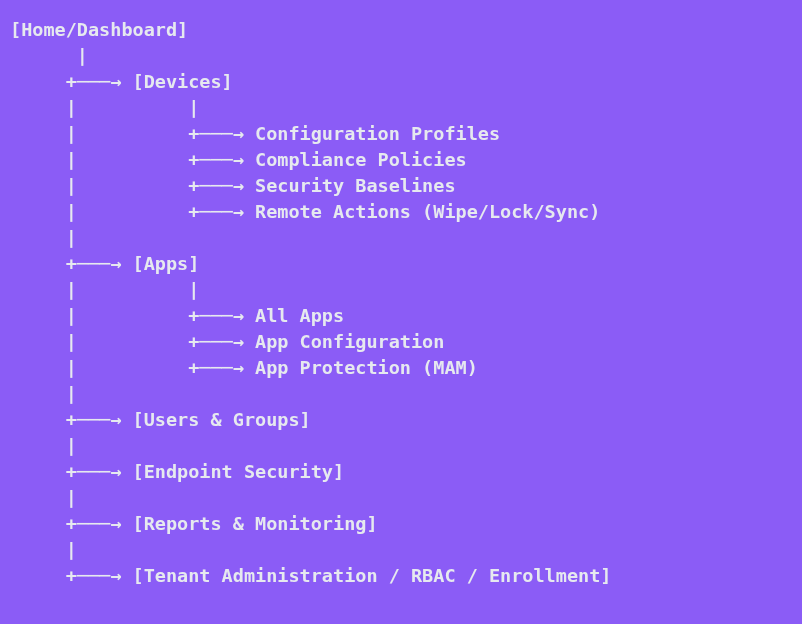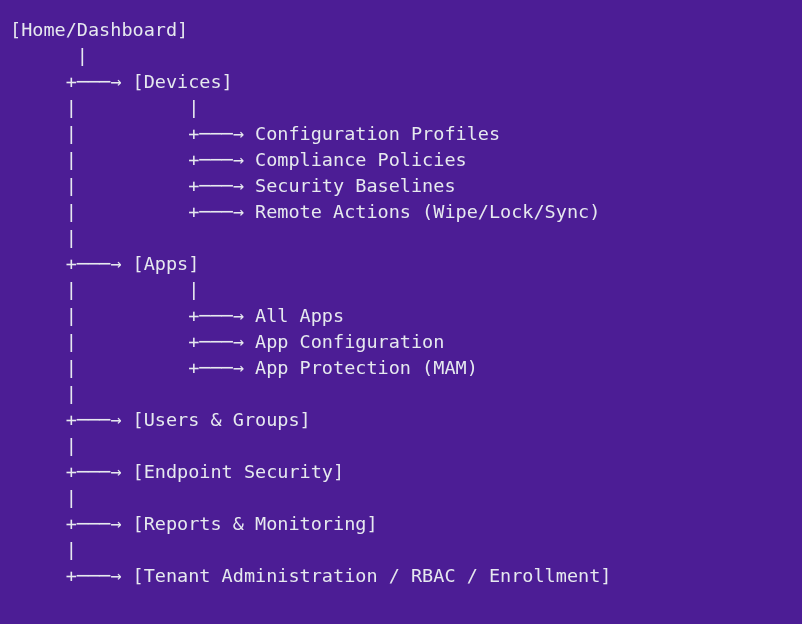--- a/index.html
+++ b/index.html
@@ -39,21 +39,21 @@
     font-family: "DejaVu Sans Mono", "Liberation Mono", monospace;
     font-size: 18.5px;
     line-height: 26px;
     color: #e6e9ef;
     -webkit-font-smoothing: antialiased;
   }
 </style>
 </head>
 <body style="background: rgb(26, 31, 43);">
 
-<div id="tree-canvas" style="background: #4c1d95; color: rgb(230, 233, 239);">
+<div id="tree-canvas" style="background: #8b5cf6; color: rgb(230, 233, 239); font-weight: bold;">
   <pre class="tree-pre">[Home/Dashboard]
       |
      +───→ [Devices]
      |          |
      |          +───→ Configuration Profiles
      |          +───→ Compliance Policies
      |          +───→ Security Baselines
      |          +───→ Remote Actions (Wipe/Lock/Sync)
      |
      +───→ [Apps]

